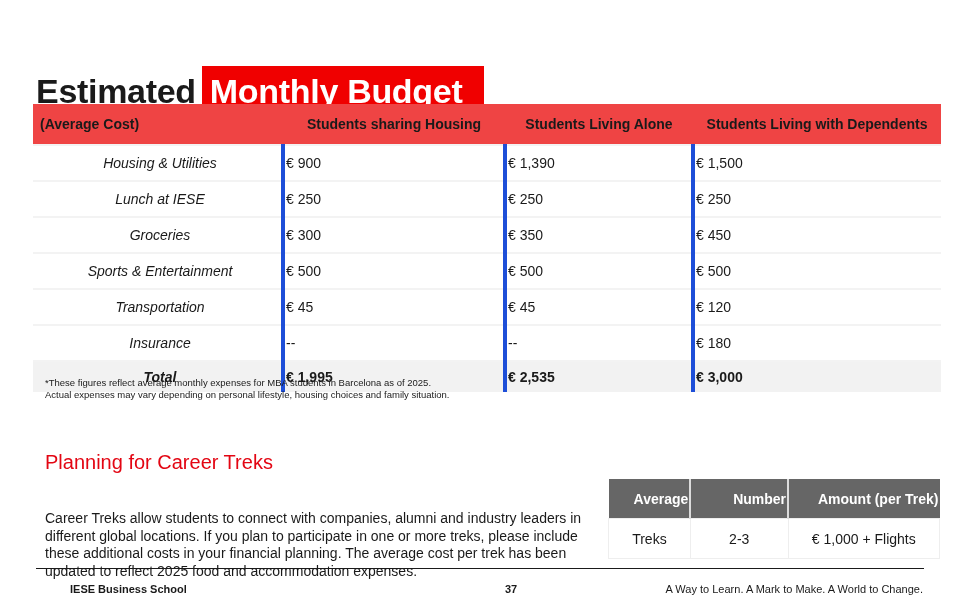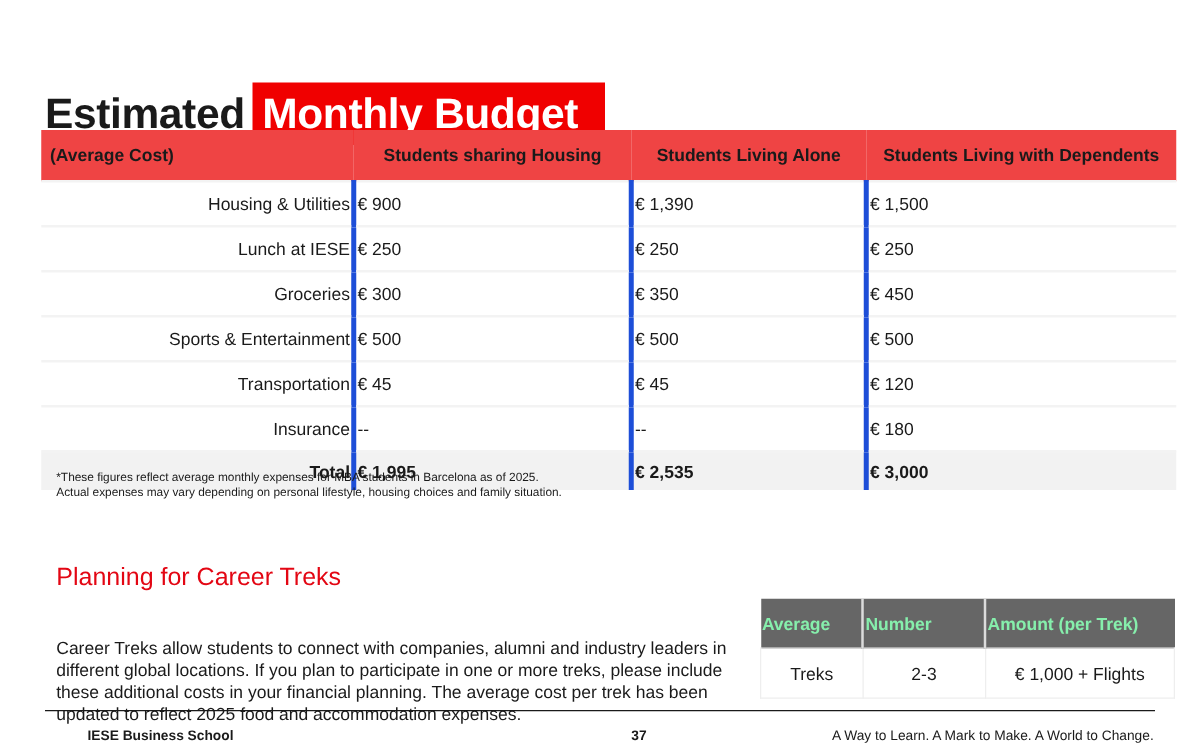--- a/index.html
+++ b/index.html
@@ -7,32 +7,32 @@
          font-family:"Liberation Sans", sans-serif; color:#1a1a1a; }
   .title { position:absolute; left:36px; top:38px; height:50px; display:flex; align-items:center;
            font-weight:bold; font-size:34px; letter-spacing:-0.3px;margin-top:28px; }
   .title .plain { color:#1a1a1a; margin-right:6px; }
   .title .hl { background:#f00000; color:#ffffff; padding:0 12px 0 8px; height:50px; line-height:50px; display:inline-block; width:282px; box-sizing:border-box; }
 
   table.budget { position:absolute; left:33px; top:104px; width:908px; border-collapse:collapse; font-size:14px; }
   table.budget th { background:#ef4444; font-weight:bold; height:38px; text-align:center; font-size:14px; color:#1a1a1a; }
   table.budget th:first-child { text-align:left; padding-left:7px; }
   table.budget td { height:32px; text-align:left; border-top:2px solid #f3f3f3; border-left:4px solid #1d4ed8; font-size:14px; }
-  table.budget td:first-child { text-align:right; padding-left:7px; border-left:none; }
+  table.budget td:first-child { text-align:center; padding-left:7px; border-left:none;font-style:italic; }
   table.budget tr.total td { background:#f2f2f2; font-weight:bold; height:28px; }
   table.budget col.c0 { width:250px; } col.c1{width:222px;} col.c2{width:188px;} col.c3{width:248px;}
 
   .notes { position:absolute; left:45px; top:377px; font-size:9.5px; line-height:12px; color:#1a1a1a; }
   .notes div { white-space:nowrap; }
 
   .treks-title { position:absolute; left:45px; top:451px; font-size:20px; color:#e30613; }
   .treks-body { position:absolute; left:45px; top:510px; width:540px; font-size:14px; line-height:17.5px; color:#1a1a1a; }
 
   table.treks { position:absolute; left:608px; top:479px; width:332px; border-collapse:collapse; font-size:14px; }
-  table.treks th { background:#666666; color:#86efac; font-weight:bold; height:37px; text-align:left; border-left:2px solid #dcdcdc; }
+  table.treks th { background:#666666; color:#ffffff; font-weight:bold; height:37px; text-align:right; border-left:2px solid #dcdcdc; }
   table.treks th:first-child { border-left:none; }
   table.treks td { height:37px; text-align:center; border:1px solid #eeeeee; }
   table.treks col.t0{width:82px;} col.t1{width:98px;} col.t2{width:152px;}
 
   .footer-line { position:absolute; left:36px; top:568px; width:888px; height:1px; background:#1a1a1a; }
   .footer { position:absolute; top:583px; font-size:11px; color:#1a1a1a;padding-left:34px; }
   .footer.left { left:36px; font-weight:bold; }
   .footer.center { left:471px; font-weight:bold; }
   .footer.right { right:37px; }
 </style>

